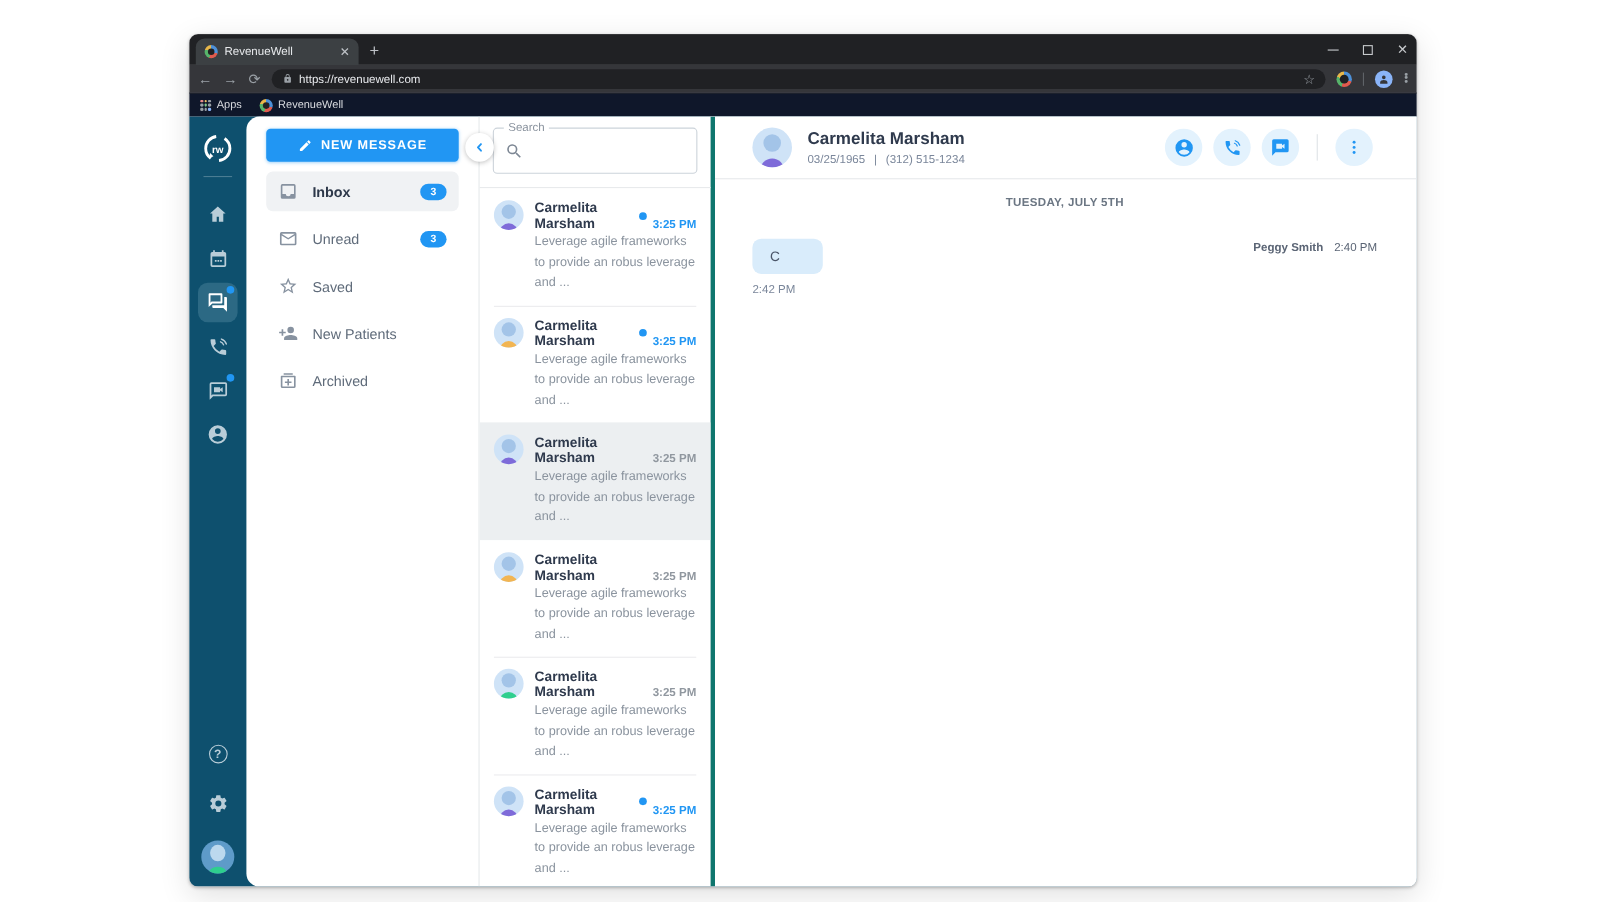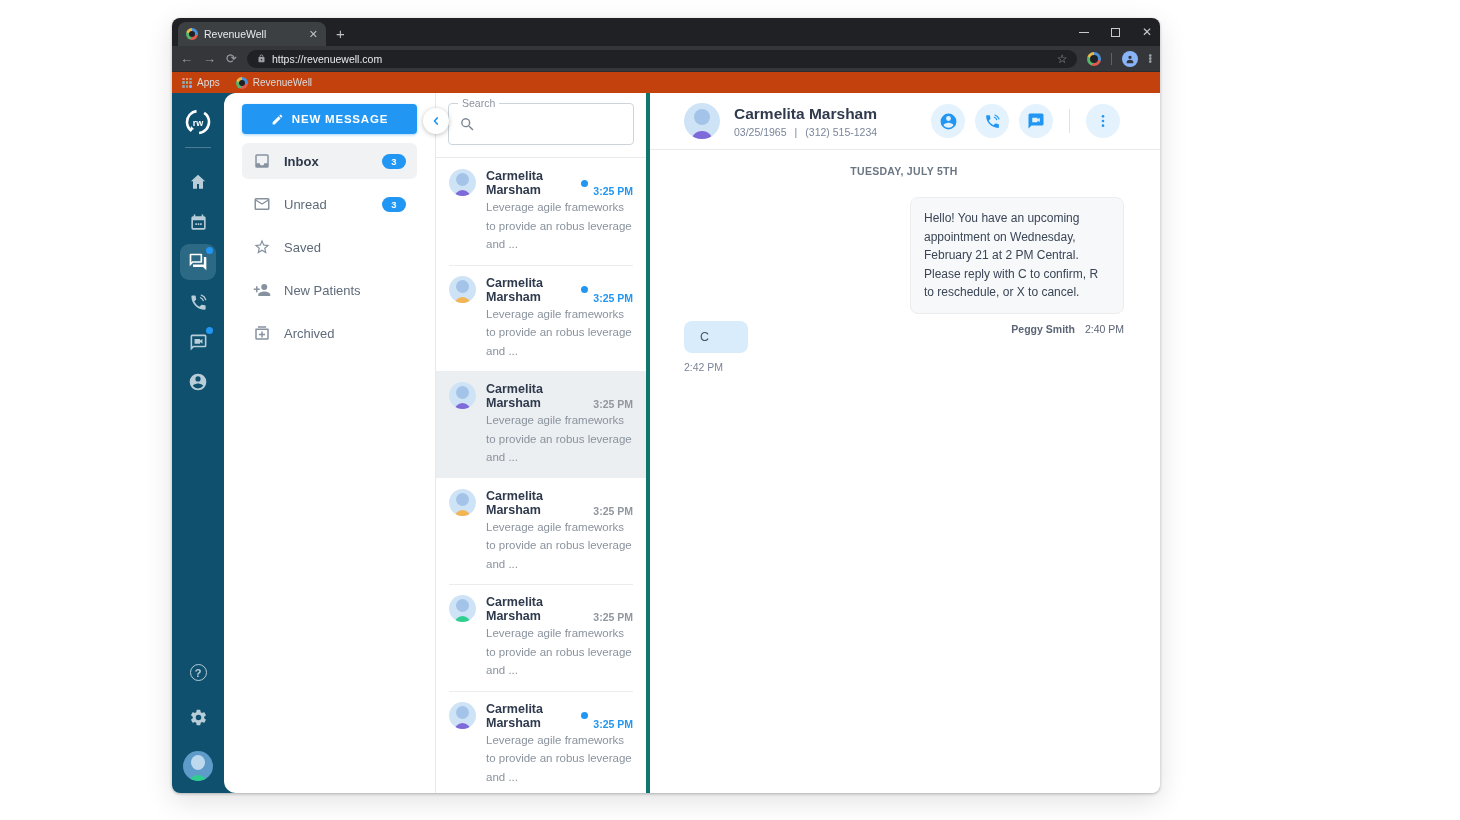--- a/index.html
+++ b/index.html
@@ -1,18 +1,18 @@
 <!DOCTYPE html>
 <html><head>
 <meta charset="utf-8">
 <style>
   * { margin:0; padding:0; box-sizing:border-box; }
   html,body { width:1460px; height:820px; background:#fff; font-family:"Liberation Sans", sans-serif; overflow:hidden; }
 
-  .browser-window{ position:absolute; left:172px; top:18px; width:988px; height:775px;
+  .browser-window{ position:absolute; left:172px; top:31px; width:1116px; height:775px;
     border-radius:8px; overflow:hidden; box-shadow:0 1px 3px rgba(0,0,0,.25), 0 8px 28px rgba(0,0,0,.12); }
 
   
   .tabstrip{ height:28px; background:#202124; display:flex; align-items:flex-end; position:relative; }
   .tab{ margin-left:6px; height:24px; width:148px; background:#3c4043; border-radius:8px 8px 0 0;
     display:flex; align-items:center; padding:0 8px; gap:6px; }
   .tab-title{ color:#e8eaed; font-size:10.5px; flex:1; white-space:nowrap; overflow:hidden; }
   .tab-close{ color:#bdc1c6; font-size:11px; cursor:default; }
   .newtab-btn{ color:#bdc1c6; font-size:15px; margin:0 0 4px 10px; }
   .win-controls{ position:absolute; right:8px; top:0; height:28px; display:flex; align-items:center; gap:22px; }
@@ -23,21 +23,21 @@
   .toolbar{ height:25px; background:#35363a; display:flex; align-items:center; padding:0 8px; gap:10px; }
   .nav-ico{ color:#9aa0a6; font-size:13px; line-height:1; }
   .urlbar{ flex:1; height:18px; background:#202124; border-radius:9px; display:flex; align-items:center; padding:0 10px; gap:6px; }
   .url-text{ color:#e8eaed; font-size:10.5px; flex:1; }
   .lock-ico svg{ display:block; }
   .star-ico{ color:#9aa0a6; font-size:12px; }
   .ext-sep{ width:1px; height:12px; background:#5f6368; }
   .profile-dot{ width:16px; height:16px; border-radius:50%; background:#8ab4f8; display:flex; align-items:center; justify-content:center; overflow:hidden; }
   .kebab{ color:#9aa0a6; font-size:10px; letter-spacing:0; line-height:3px; }
 
-  .bookmarks{ height:22px; background:#c2410c; display:flex; align-items:center; padding:0 10px; gap:16px; border-top:1px solid #2b2c2f; }
+  .bookmarks{ height:22px; background:#0f172a; display:flex; align-items:center; padding:0 10px; gap:16px; border-top:1px solid #2b2c2f; }
   .bm-item{ display:flex; align-items:center; gap:5px; color:#dadce0; font-size:10px; }
   .apps-grid{ width:10px; height:10px; display:grid; grid-template-columns:repeat(3,1fr); gap:1px; }
   .apps-grid i{ background:#9aa0a6; border-radius:50%; }
   .apps-grid i:nth-child(1){background:#ea8a8a}.apps-grid i:nth-child(2){background:#f0c06a}
   .apps-grid i:nth-child(5){background:#7fc98b}.apps-grid i:nth-child(9){background:#8ab4f8}
 
   .favicon{ width:12px; height:12px; border-radius:50%;
     background:conic-gradient(#4d90d8 0 30%, #e05a4e 30% 55%, #57b46a 55% 80%, #e8b74a 80% 100%);
     position:relative; }
   .favicon::after{ content:""; position:absolute; inset:3px; border-radius:50%; background:#202124; }
@@ -453,21 +453,20 @@
                   <circle cx="12" cy="12" r="2"></circle>
                   <circle cx="12" cy="19" r="2"></circle>
                 </svg>
             </button>
           </span>
         </div>
 
         <div class="messages">
           <div class="date-banner">TUESDAY, JULY 5TH</div>
           <div class="msg-out">
-            <div class="bubble-out">Hello! You have an upcoming appointment on Wednesday, February 21 at 2 PM Central. Please reply with C to confirm, R to reschedule, or X to cancel.</div>
             <div class="msg-meta">
               <span class="sender">Peggy Smith</span>
               <span class="mtime">2:40 PM</span>
             </div>
           </div>
           <div class="msg-in">
             <div class="bubble-in">C</div>
             <div class="in-time">2:42 PM</div>
           </div>
         </div>

